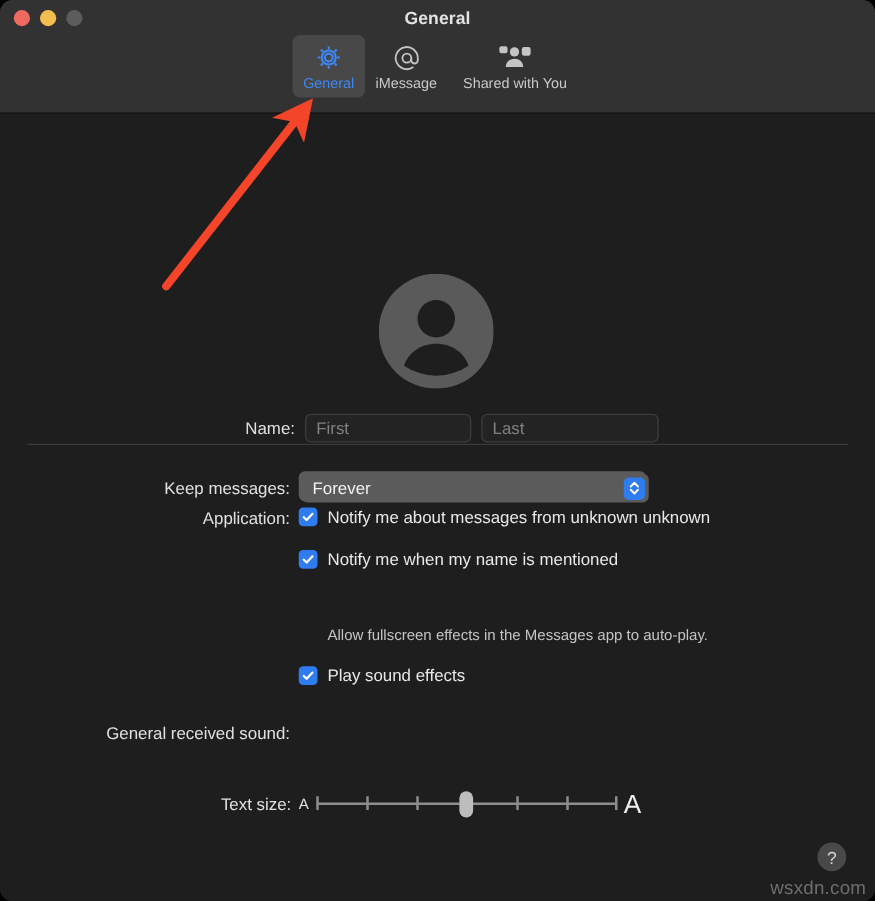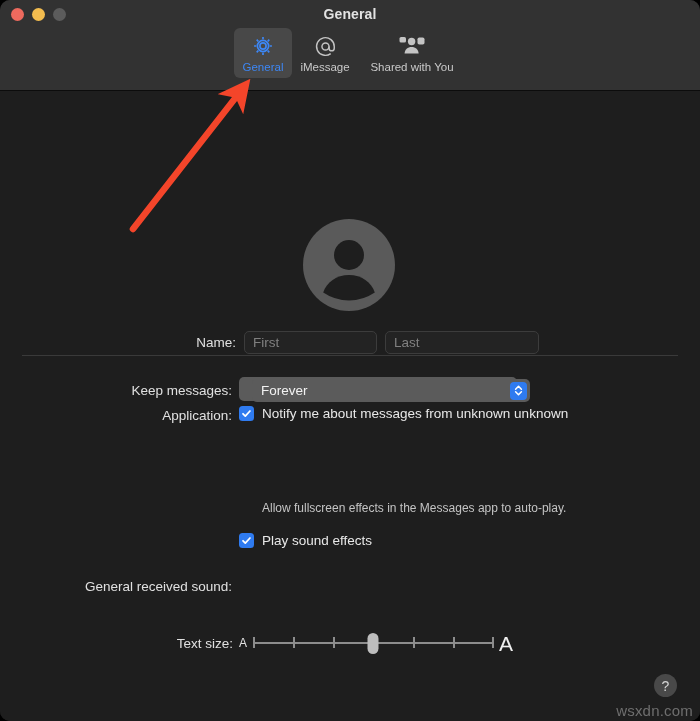--- a/index.html
+++ b/index.html
@@ -294,28 +294,28 @@
             <path d="M46 56c-12.5 0-22.5 7.2-25.8 17.6A46 46 0 0 0 71.8 73.6C68.5 63.2 58.5 56 46 56z"></path>
           </mask>
         </defs>
         <circle cx="46" cy="46" r="46" fill="#5a5a5a" mask="url(#pm)"></circle>
       </svg>
     </div>
 
     <div class="row" style="left:182px; top:240px; gap:8px;">
       <span class="field-label" style="width:54px;">Name:</span>
       <input class="text-input" style="width: 133px;" type="text" placeholder="First">
-      <input class="text-input" style="width: 154px;" type="text" placeholder="Last">
+      <input class="text-input" style="width: 142px;" type="text" placeholder="Last">
     </div>
 
     <button class="push-button" style="position:absolute; left:239px; top:286px; width:278px;">Set up Name and Photo Sharing...</button>
 
     <div class="divider"></div>
 
-    <div class="row" style="left:110px; top:288px; gap:20px;">
+    <div class="row" style="left:110px; top:288px; gap:9px;">
       <span class="field-label" style="width:122px;">Keep messages:</span>
       <div class="popup" style="width:278px;">
         <span class="ptext">Forever</span>
         <span class="parrow">
           <svg width="9" height="13" viewBox="0 0 9 13" fill="none" stroke="#fff" stroke-width="1.5" stroke-linecap="round" stroke-linejoin="round">
             <path d="M1.6 5.2 4.5 2.2l2.9 3M1.6 7.8l2.9 3 2.9-3"></path>
           </svg>
         </span>
       </div>
     </div>
@@ -326,20 +326,28 @@
 
     <div class="cbrow" style="left:239px; top:314px;">
       <span class="cbox">
         <svg width="11" height="11" viewBox="0 0 12 12" fill="none" stroke="#fff" stroke-width="1.9" stroke-linecap="round" stroke-linejoin="round">
           <path d="M2.2 6.3 4.7 8.8 9.8 3.3"></path>
         </svg>
       </span>
       <span class="cblabel">Notify me about messages from unknown unknown</span>
     </div>
 
+    <div class="cbrow" style="left:239px; top:348px;">
+      <span class="cbox">
+        <svg width="11" height="11" viewBox="0 0 12 12" fill="none" stroke="#fff" stroke-width="1.9" stroke-linecap="round" stroke-linejoin="round">
+          <path d="M2.2 6.3 4.7 8.8 9.8 3.3"></path>
+        </svg>
+      </span>
+      <span class="cblabel">Notify me when my name is mentioned</span>
+    </div>
 
 
     <div class="subnote" style="left:262px; top:410px;">Allow fullscreen effects in the Messages app to auto-play.</div>
 
     <div class="cbrow" style="left:239px; top:441px;">
       <span class="cbox">
         <svg width="11" height="11" viewBox="0 0 12 12" fill="none" stroke="#fff" stroke-width="1.9" stroke-linecap="round" stroke-linejoin="round">
           <path d="M2.2 6.3 4.7 8.8 9.8 3.3"></path>
         </svg>
       </span>

